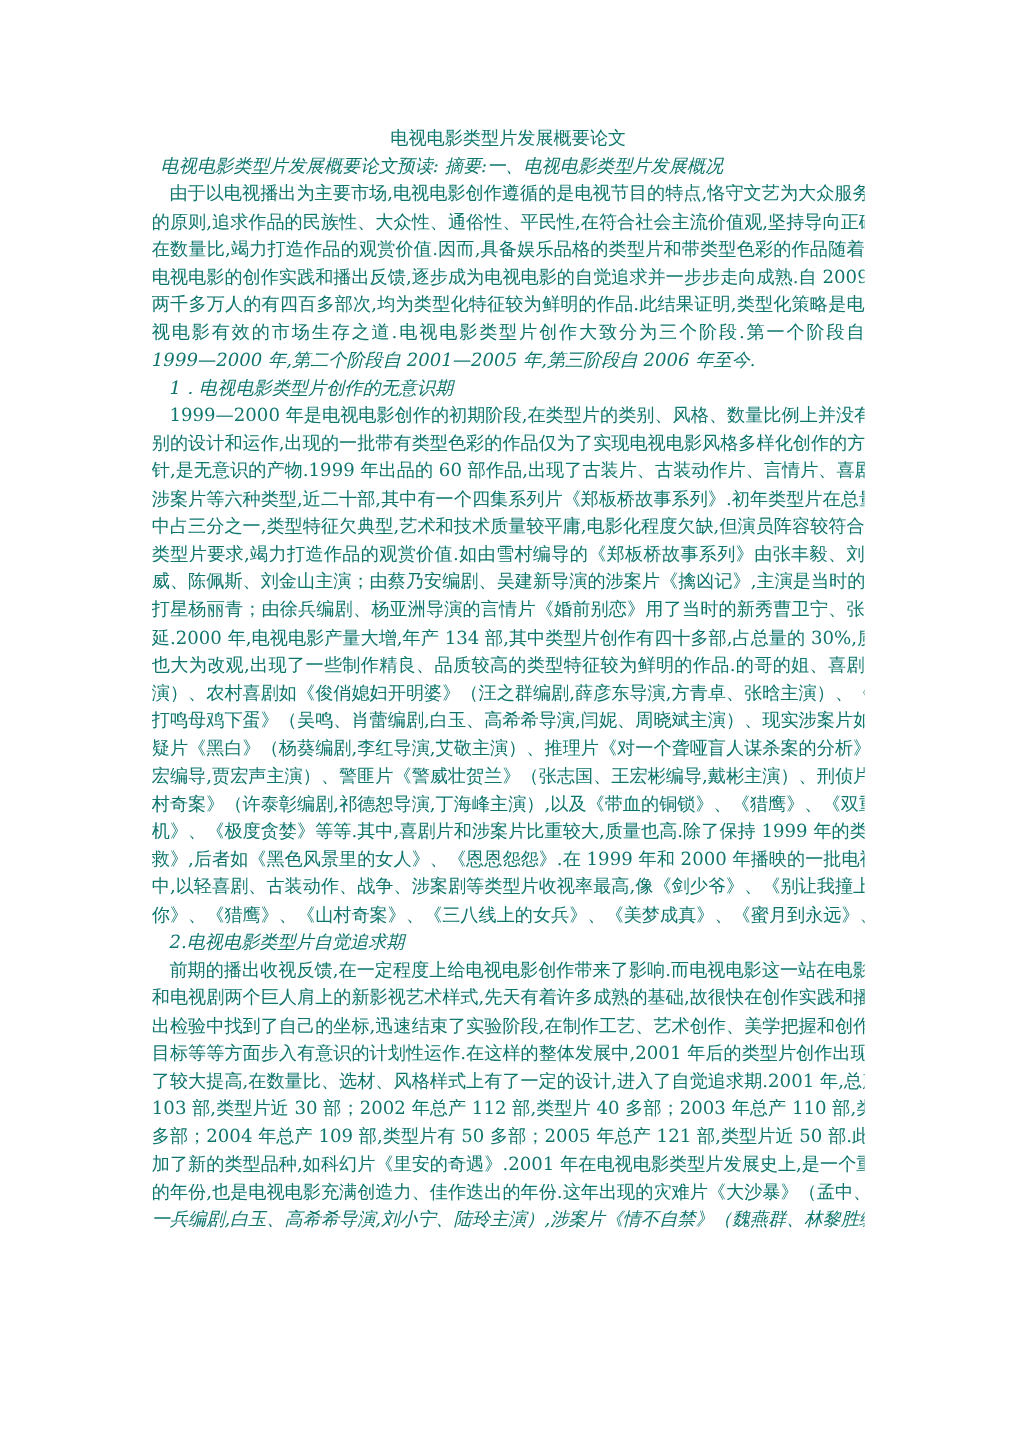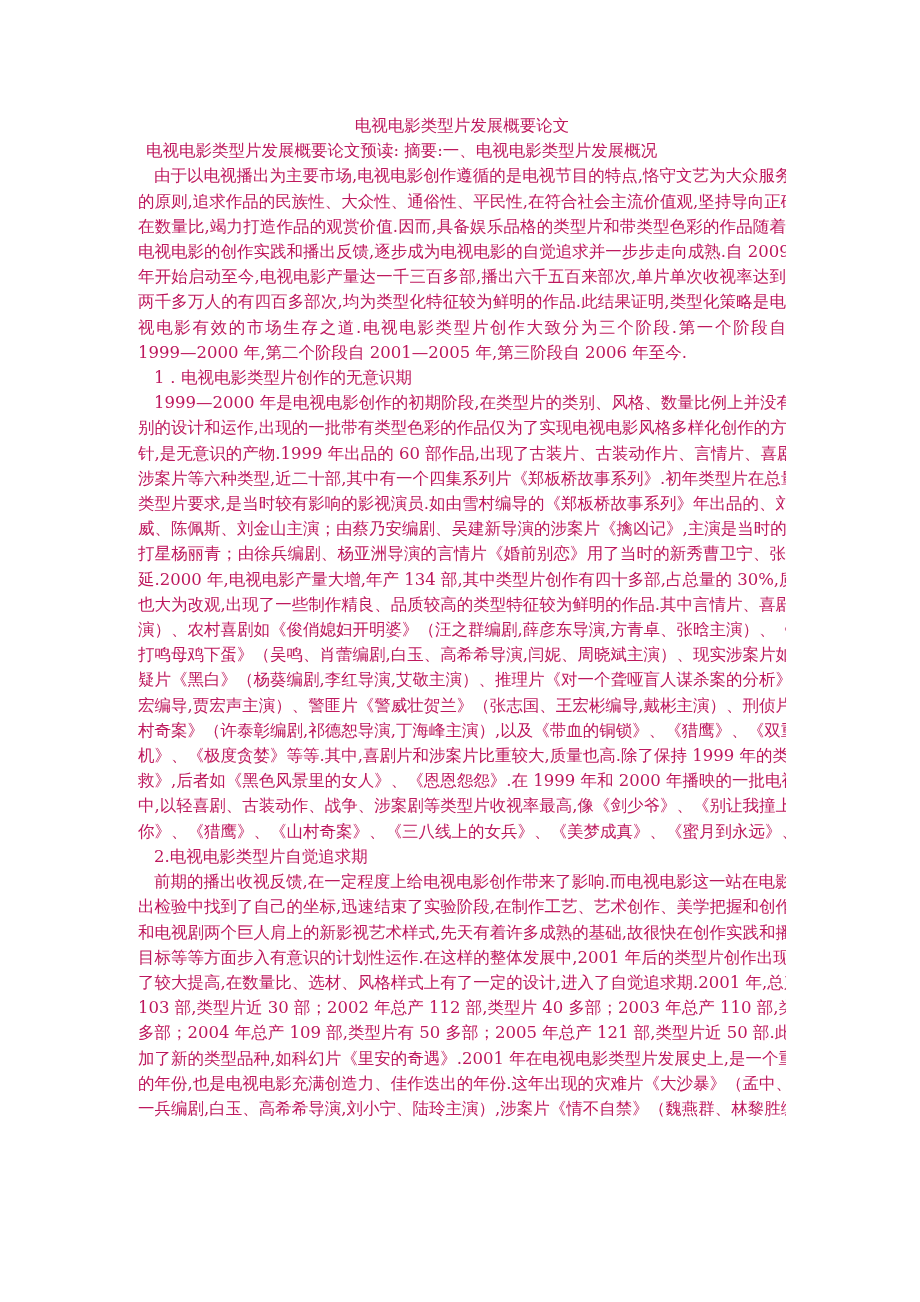--- a/index.html
+++ b/index.html
@@ -3,77 +3,77 @@
 <meta charset="utf-8">
 <style>
   html, body { margin: 0; padding: 0; background: #ffffff; }
   body { width: 920px; height: 1302px; position: relative; overflow: hidden; }
   .page {
     position: absolute;
     left: 138px;
     top: 113px;
     width: 648px;
     font-family: "DejaVu Serif", "Liberation Serif", serif;
-    color: #be185d;
+    color: #0f766e;
     font-size: 16.5px;
     line-height: 25.2px;
   }
   .title { text-align: center; margin: 0; font-weight: normal; font-size: 16.5px; line-height: 25.2px; }
   .line { white-space: nowrap; overflow: hidden; text-align: justify; text-align-last: justify; }
-  .line.last { text-align-last: left; }
+  .line.last { text-align-last: left; font-style: italic; }
   .indent { padding-left: 16px; }
   .para { margin: 0; }
 </style>
 </head>
 <body>
 
 <div class="page">
   <div class="title">电视电影类型片发展概要论文</div>
   <div class="line last indent" style="padding-left:8px">电视电影类型片发展概要论文预读: 摘要:一、电视电影类型片发展概况</div>
   <div id="body">
       <div class="para">
         <div class="line indent">由于以电视播出为主要市场,电视电影创作遵循的是电视节目的特点,恪守文艺为大众服务</div>
         <div class="line">的原则,追求作品的民族性、大众性、通俗性、平民性,在符合社会主流价值观,坚持导向正确</div>
         <div class="line">在数量比,竭力打造作品的观赏价值.因而,具备娱乐品格的类型片和带类型色彩的作品随着</div>
         <div class="line">电视电影的创作实践和播出反馈,逐步成为电视电影的自觉追求并一步步走向成熟.自 2009</div>
-        <div class="line">年开始启动至今,电视电影产量达一千三百多部,播出六千五百来部次,单片单次收视率达到</div>
         <div class="line">两千多万人的有四百多部次,均为类型化特征较为鲜明的作品.此结果证明,类型化策略是电</div>
         <div class="line">视电影有效的市场生存之道.电视电影类型片创作大致分为三个阶段.第一个阶段自</div>
         <div class="line last">1999—2000 年,第二个阶段自 2001—2005 年,第三阶段自 2006 年至今.</div>
       </div>
       <div class="para">
         <div class="line indent last">1．电视电影类型片创作的无意识期</div>
       </div>
       <div class="para">
         <div class="line indent">1999—2000 年是电视电影创作的初期阶段,在类型片的类别、风格、数量比例上并没有特</div>
         <div class="line">别的设计和运作,出现的一批带有类型色彩的作品仅为了实现电视电影风格多样化创作的方</div>
         <div class="line">针,是无意识的产物.1999 年出品的 60 部作品,出现了古装片、古装动作片、言情片、喜剧片、</div>
         <div class="line">涉案片等六种类型,近二十部,其中有一个四集系列片《郑板桥故事系列》.初年类型片在总量</div>
-        <div class="line">类型片要求,是当时较有影响的影视演员.如由雪村编导的《郑板桥故事系列》年出品的、刘</div>
+        <div class="line">中占三分之一,类型特征欠典型,艺术和技术质量较平庸,电影化程度欠缺,但演员阵容较符合</div>
+        <div class="line">类型片要求,竭力打造作品的观赏价值.如由雪村编导的《郑板桥故事系列》由张丰毅、刘</div>
         <div class="line">威、陈佩斯、刘金山主演；由蔡乃安编剧、吴建新导演的涉案片《擒凶记》,主演是当时的</div>
         <div class="line">打星杨丽青；由徐兵编剧、杨亚洲导演的言情片《婚前别恋》用了当时的新秀曹卫宁、张</div>
         <div class="line">延.2000 年,电视电影产量大增,年产 134 部,其中类型片创作有四十多部,占总量的 30%,质量</div>
-        <div class="line">也大为改观,出现了一些制作精良、品质较高的类型特征较为鲜明的作品.其中言情片、喜剧</div>
+        <div class="line">也大为改观,出现了一些制作精良、品质较高的类型特征较为鲜明的作品.的哥的姐、喜剧</div>
         <div class="line">演）、农村喜剧如《俊俏媳妇开明婆》（汪之群编剧,薛彦东导演,方青卓、张晗主演）、《公鸡</div>
         <div class="line">打鸣母鸡下蛋》（吴鸣、肖蕾编剧,白玉、高希希导演,闫妮、周晓斌主演）、现实涉案片如悬</div>
         <div class="line">疑片《黑白》（杨葵编剧,李红导演,艾敬主演）、推理片《对一个聋哑盲人谋杀案的分析》（白</div>
         <div class="line">宏编导,贾宏声主演）、警匪片《警威壮贺兰》（张志国、王宏彬编导,戴彬主演）、刑侦片《山</div>
         <div class="line">村奇案》（许泰彰编剧,祁德恕导演,丁海峰主演）,以及《带血的铜锁》、《猎鹰》、《双重危</div>
         <div class="line">机》、《极度贪婪》等等.其中,喜剧片和涉案片比重较大,质量也高.除了保持 1999 年的类型片</div>
         <div class="line">救》,后者如《黑色风景里的女人》、《恩恩怨怨》.在 1999 年和 2000 年播映的一批电视电影</div>
         <div class="line">中,以轻喜剧、古装动作、战争、涉案剧等类型片收视率最高,像《剑少爷》、《别让我撞上</div>
         <div class="line">你》、《猎鹰》、《山村奇案》、《三八线上的女兵》、《美梦成真》、《蜜月到永远》、《民选村官》、</div>
       </div>
       <div class="para">
         <div class="line indent last">2.电视电影类型片自觉追求期</div>
       </div>
       <div class="para">
         <div class="line indent">前期的播出收视反馈,在一定程度上给电视电影创作带来了影响.而电视电影这一站在电影</div>
+        <div class="line">和电视剧两个巨人肩上的新影视艺术样式,先天有着许多成熟的基础,故很快在创作实践和播</div>
         <div class="line">出检验中找到了自己的坐标,迅速结束了实验阶段,在制作工艺、艺术创作、美学把握和创作</div>
-        <div class="line">和电视剧两个巨人肩上的新影视艺术样式,先天有着许多成熟的基础,故很快在创作实践和播</div>
         <div class="line">目标等等方面步入有意识的计划性运作.在这样的整体发展中,2001 年后的类型片创作出现</div>
         <div class="line">了较大提高,在数量比、选材、风格样式上有了一定的设计,进入了自觉追求期.2001 年,总产</div>
         <div class="line">103 部,类型片近 30 部；2002 年总产 112 部,类型片 40 多部；2003 年总产 110 部,类型片 40</div>
         <div class="line">多部；2004 年总产 109 部,类型片有 50 多部；2005 年总产 121 部,类型片近 50 部.此阶段增</div>
         <div class="line">加了新的类型品种,如科幻片《里安的奇遇》.2001 年在电视电影类型片发展史上,是一个重要</div>
         <div class="line">的年份,也是电视电影充满创造力、佳作迭出的年份.这年出现的灾难片《大沙暴》（孟中、刘</div>
         <div class="line last">一兵编剧,白玉、高希希导演,刘小宁、陆玲主演）,涉案片《情不自禁》（魏燕群、林黎胜编</div>
       </div>
     </div>
 </div>

